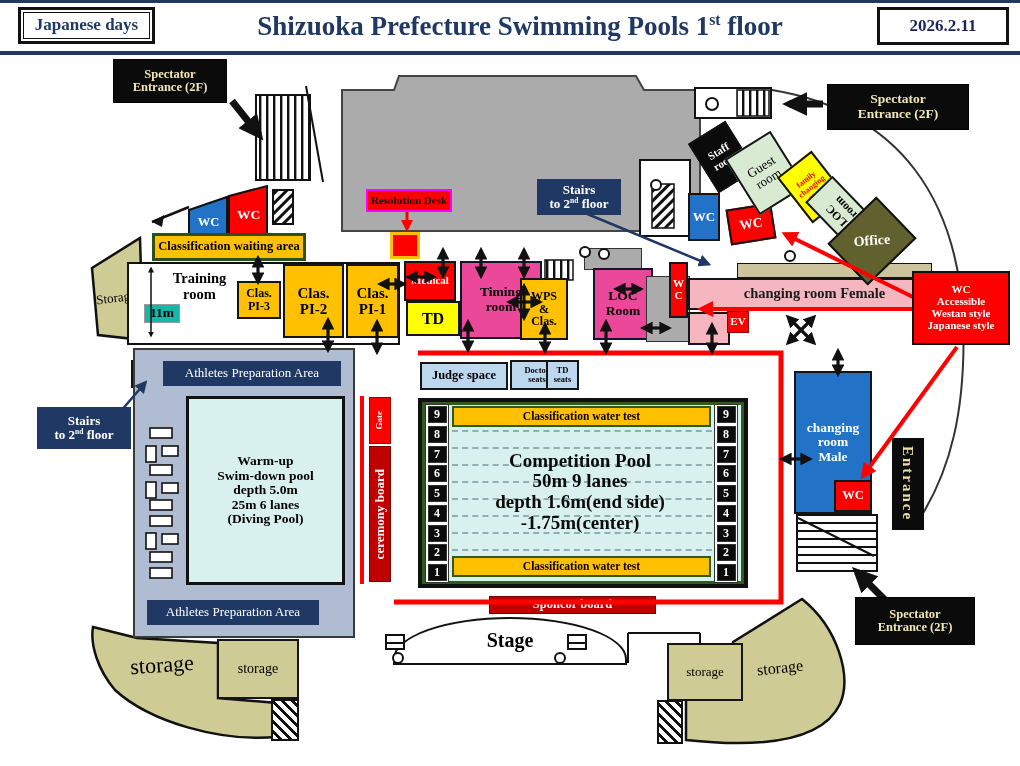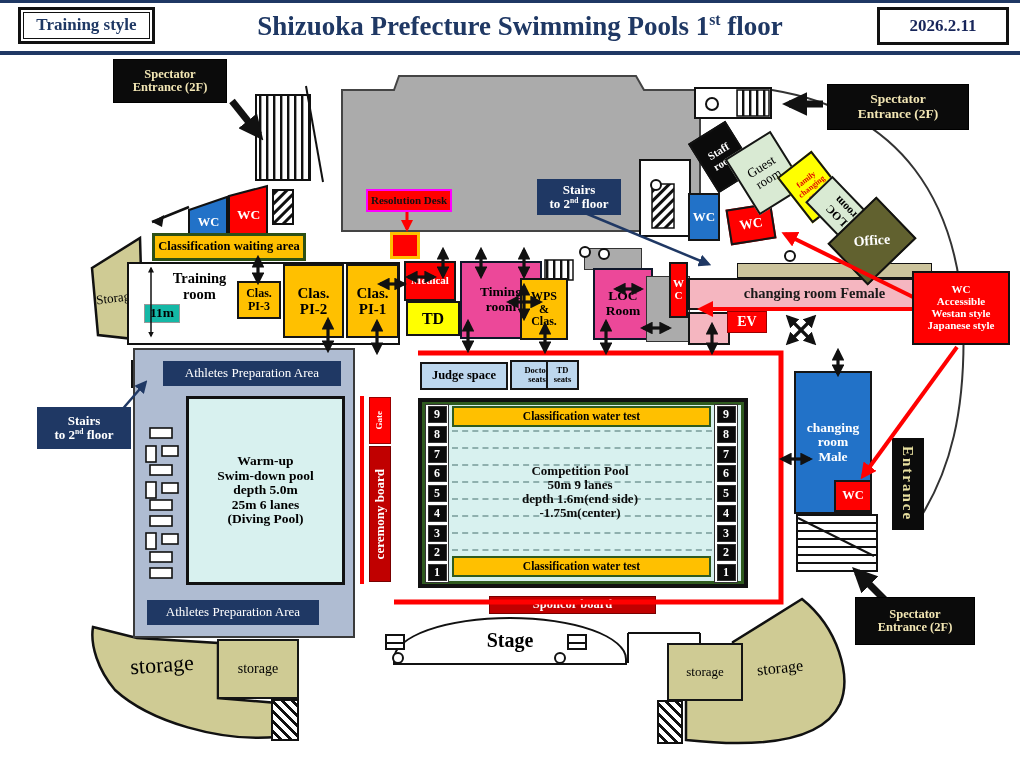--- a/index.html
+++ b/index.html
@@ -26,21 +26,21 @@
   .stripeH{background:repeating-linear-gradient(180deg,#fff 0 6px,#111 6px 8px);border:2px solid #111}
   svg{position:absolute;left:0;top:0}
   .lane-line{position:absolute;left:452px;width:260px;height:0;border-top:2px dashed #8FB0AE}
   .sq{width:19px;height:17px;background:#0b0b0b;color:#fff;display:flex;align-items:center;justify-content:center;
       font-size:12px;font-weight:bold;border:1px solid #333}
 </style>
 </head>
 <body>
 
 <div class="b" style="left:0;top:0;width:1020px;height:3px;background:#1F3864"></div>
-<div class="b" style="left:18px;top:7px;width:137px;height:37px;border:3px solid #111;box-shadow:inset 0 0 0 2px #fff,inset 0 0 0 3px #111;color:#1F3864;font-size:17px">Training style</div>
+<div class="b" style="left:18px;top:7px;width:137px;height:37px;border:3px solid #111;box-shadow:inset 0 0 0 2px #fff,inset 0 0 0 3px #111;color:#1F3864;font-size:17px">Japanese days</div>
 <div class="b" style="left:180px;top:6px;width:680px;height:42px;color:#1F3864;font-size:27px">
   <span><span>Shizuoka Prefecture Swimming Pools 1</span><sup>st</sup><span> floor</span></span>
 </div>
 <div class="b" style="left:877px;top:7px;width:132px;height:38px;border:3px solid #111;color:#17255A;font-size:17px">2026.2.11</div>
 <div class="b" style="left:0;top:51px;width:1020px;height:4px;background:#1F3864"></div>
 
 <svg width="1020" height="766" viewBox="0 0 1020 766">
   <defs>
     <pattern id="vstripe" width="7" height="7" patternUnits="userSpaceOnUse">
       <rect width="7" height="7" fill="#fff"></rect>
@@ -93,21 +93,21 @@
 <div class="lane-line" style="top:532px"></div>
 <div class="lane-line" style="top:549px"></div>
 <div class="b" style="left:425px;top:404px;width:24px;height:179px;background:#fff;border:1px solid #333;flex-direction:column;justify-content:space-between;padding:1px 0">
   <span class="sq">9</span><span class="sq">8</span><span class="sq">7</span><span class="sq">6</span><span class="sq">5</span><span class="sq">4</span><span class="sq">3</span><span class="sq">2</span><span class="sq">1</span>
 </div>
 <div class="b" style="left:714px;top:404px;width:24px;height:179px;background:#fff;border:1px solid #333;flex-direction:column;justify-content:space-between;padding:1px 0">
   <span class="sq">9</span><span class="sq">8</span><span class="sq">7</span><span class="sq">6</span><span class="sq">5</span><span class="sq">4</span><span class="sq">3</span><span class="sq">2</span><span class="sq">1</span>
 </div>
 <div class="b orange" style="left:452px;top:406px;width:259px;height:21px;border:2.5px solid #2F5B1F;font-size:11.5px">Classification water test</div>
 <div class="b orange" style="left:452px;top:556px;width:259px;height:21px;border:2.5px solid #2F5B1F;font-size:11.5px">Classification water test</div>
-<div class="b" style="left:460px;top:450px;width:240px;height:84px;font-size:13px;color:#0b0b0b">Competition Pool
+<div class="b" style="left:460px;top:450px;width:240px;height:84px;font-size:19px;color:#0b0b0b">Competition Pool
 50m 9 lanes
 depth 1.6m(end side)
 -1.75m(center)</div>
 
 <div class="b lblue" style="left:420px;top:362px;width:88px;height:28px;font-size:12.5px">Judge space</div>
 <div class="b lblue" style="left:510px;top:360px;width:54px;height:30px;font-size:8.5px">Doctor
 seats</div>
 <div class="b lblue" style="left:546px;top:360px;width:33px;height:30px;font-size:8.5px">TD
 seats</div>
 
@@ -137,21 +137,21 @@
 <div class="b graybox" style="left:584px;top:248px;width:58px;height:22px"></div>
 <div class="b green" style="left:593px;top:268px;width:60px;height:72px;font-size:13.5px">LOC
 Room</div>
 <div class="b graybox" style="left:646px;top:276px;width:44px;height:66px"></div>
 
 <div class="b pinkbox" style="left:688px;top:312px;width:42px;height:33px"></div>
 <div class="b pinkbox" style="left:688px;top:278px;width:253px;height:32px;font-size:14.5px">changing room Female</div>
 <div class="b" style="left:737px;top:263px;width:195px;height:15px;background:#CCC49C;border:1.5px solid #111"></div>
 <div class="b redbox" style="left:669px;top:262px;width:19px;height:56px;font-size:11px">W
 C</div>
-<div class="b redbox" style="left:727px;top:311px;width:40px;height:22px;border:1px solid #900;font-size:14px">EV</div>
+<div class="b redbox" style="left:727px;top:311px;width:22px;height:22px;border:1px solid #900;font-size:11px">EV</div>
 <div class="b bluebox" style="left:794px;top:371px;width:78px;height:143px;font-size:13.5px">changing
 room
 Male</div>
 <div class="b redbox" style="left:834px;top:480px;width:38px;height:32px;font-size:12.5px">WC</div>
 <div class="stripeH" style="position:absolute;left:796px;top:514px;width:82px;height:58px"></div>
 <div class="b" style="left:892px;top:438px;width:32px;height:92px;background:#0b0b0b;color:#E8E0A0;font-size:15px"><span class="vtxt" style="letter-spacing:2px">Entrance</span></div>
 
 <div class="b" style="left:190px;top:208px;width:37px;height:30px;color:#fff;font-size:12.5px">WC</div>
 <div class="b" style="left:230px;top:198px;width:37px;height:34px;color:#fff;font-size:13.5px">WC</div>
 

